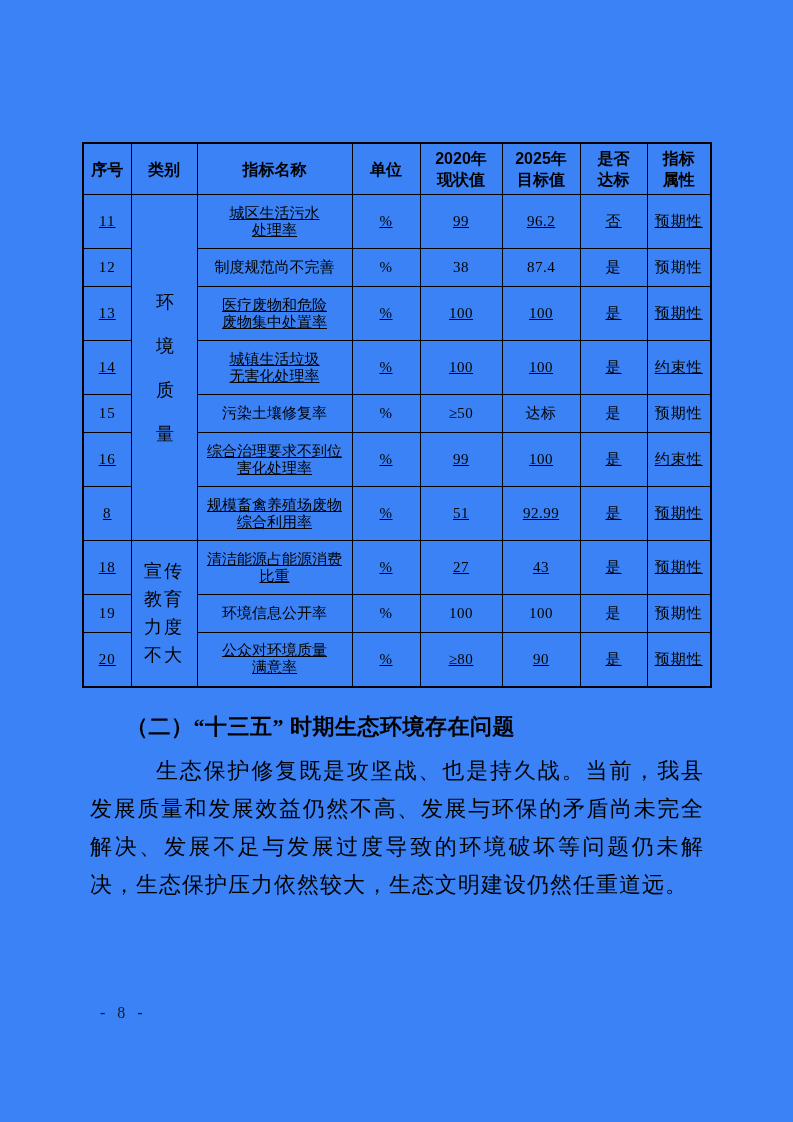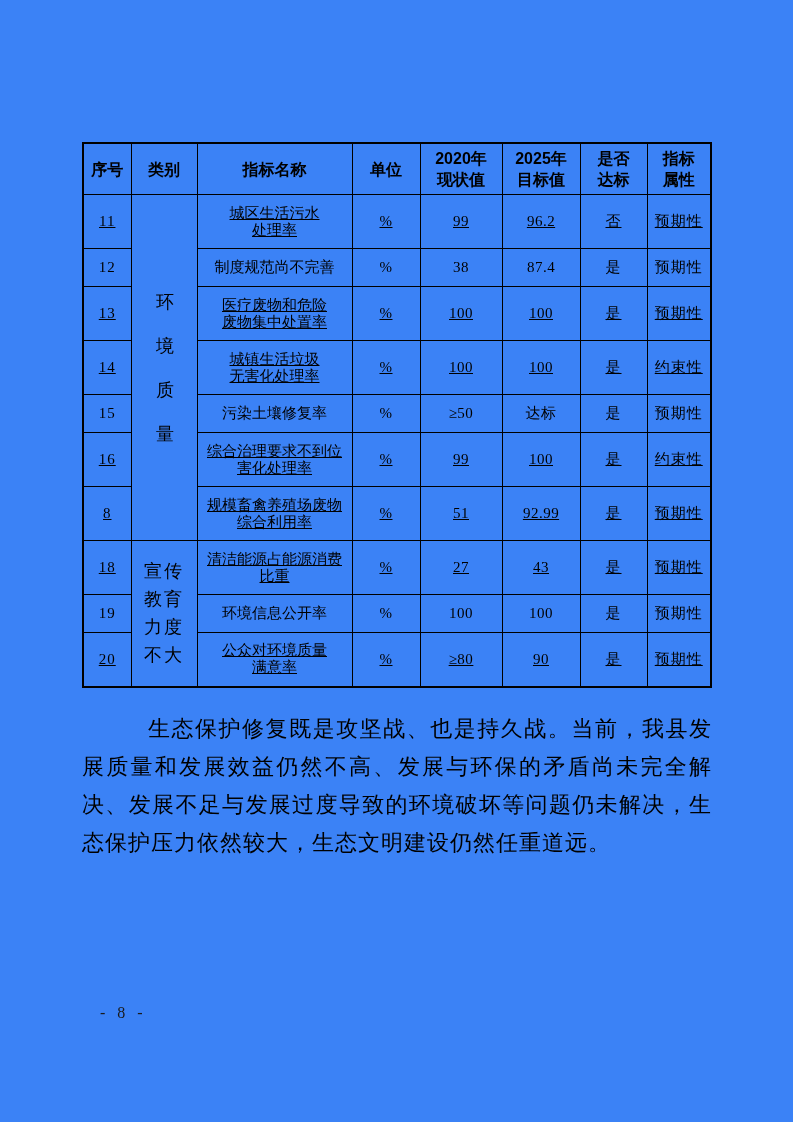--- a/index.html
+++ b/index.html
@@ -39,21 +39,21 @@
   .cat-env{width:20px;line-height:44px;}
   .cat-green{width:40px;line-height:28px;letter-spacing:2px;}
 
   
   .text-wrap{position:absolute;left:82px;top:710px;width:630px;}
   .sec-heading{
     font-size:22px;font-weight:bold;line-height:34px;margin:0 0 6px 0;
     text-indent:2em;letter-spacing:0.5px;
   }
   p.body-par{
-    margin:0;font-size:22px;line-height:38px;letter-spacing:1px;
+    margin:8px;font-size:22px;line-height:38px;letter-spacing:1px;
     text-align:justify;text-justify:inter-character;text-indent:3em;
   }
   p.body-par b{letter-spacing:1px;}
 
   .page-num{
     position:absolute;left:100px;top:1004px;font-size:16px;letter-spacing:4px;
     color:#1a1a1a;
   }
 </style>
 </head>
@@ -199,18 +199,19 @@
         <td class="val">≥80</td>
         <td class="val">90</td>
         <td class="cn">是</td>
         <td class="cn">预期性</td>
       </tr>
     </tbody>
       </table>
   </div>
 
   <div class="text-wrap">
+    <h3 class="sec-heading">（二）“十三五” 时期生态环境存在问题</h3>
     <p class="body-par">生态保护修复既是攻坚战、也是持久战。当前，我县发展质量和发展效益仍然不高、发展与环保的矛盾尚未完全解决、发展不足与发展过度导致的环境破坏等问题仍未解决，生态保护压力依然较大，生态文明建设仍然任重道远。</p>
   </div>
 
   <div class="page-num">- 8 -</div>
 
 </div>
 
 </body></html>

